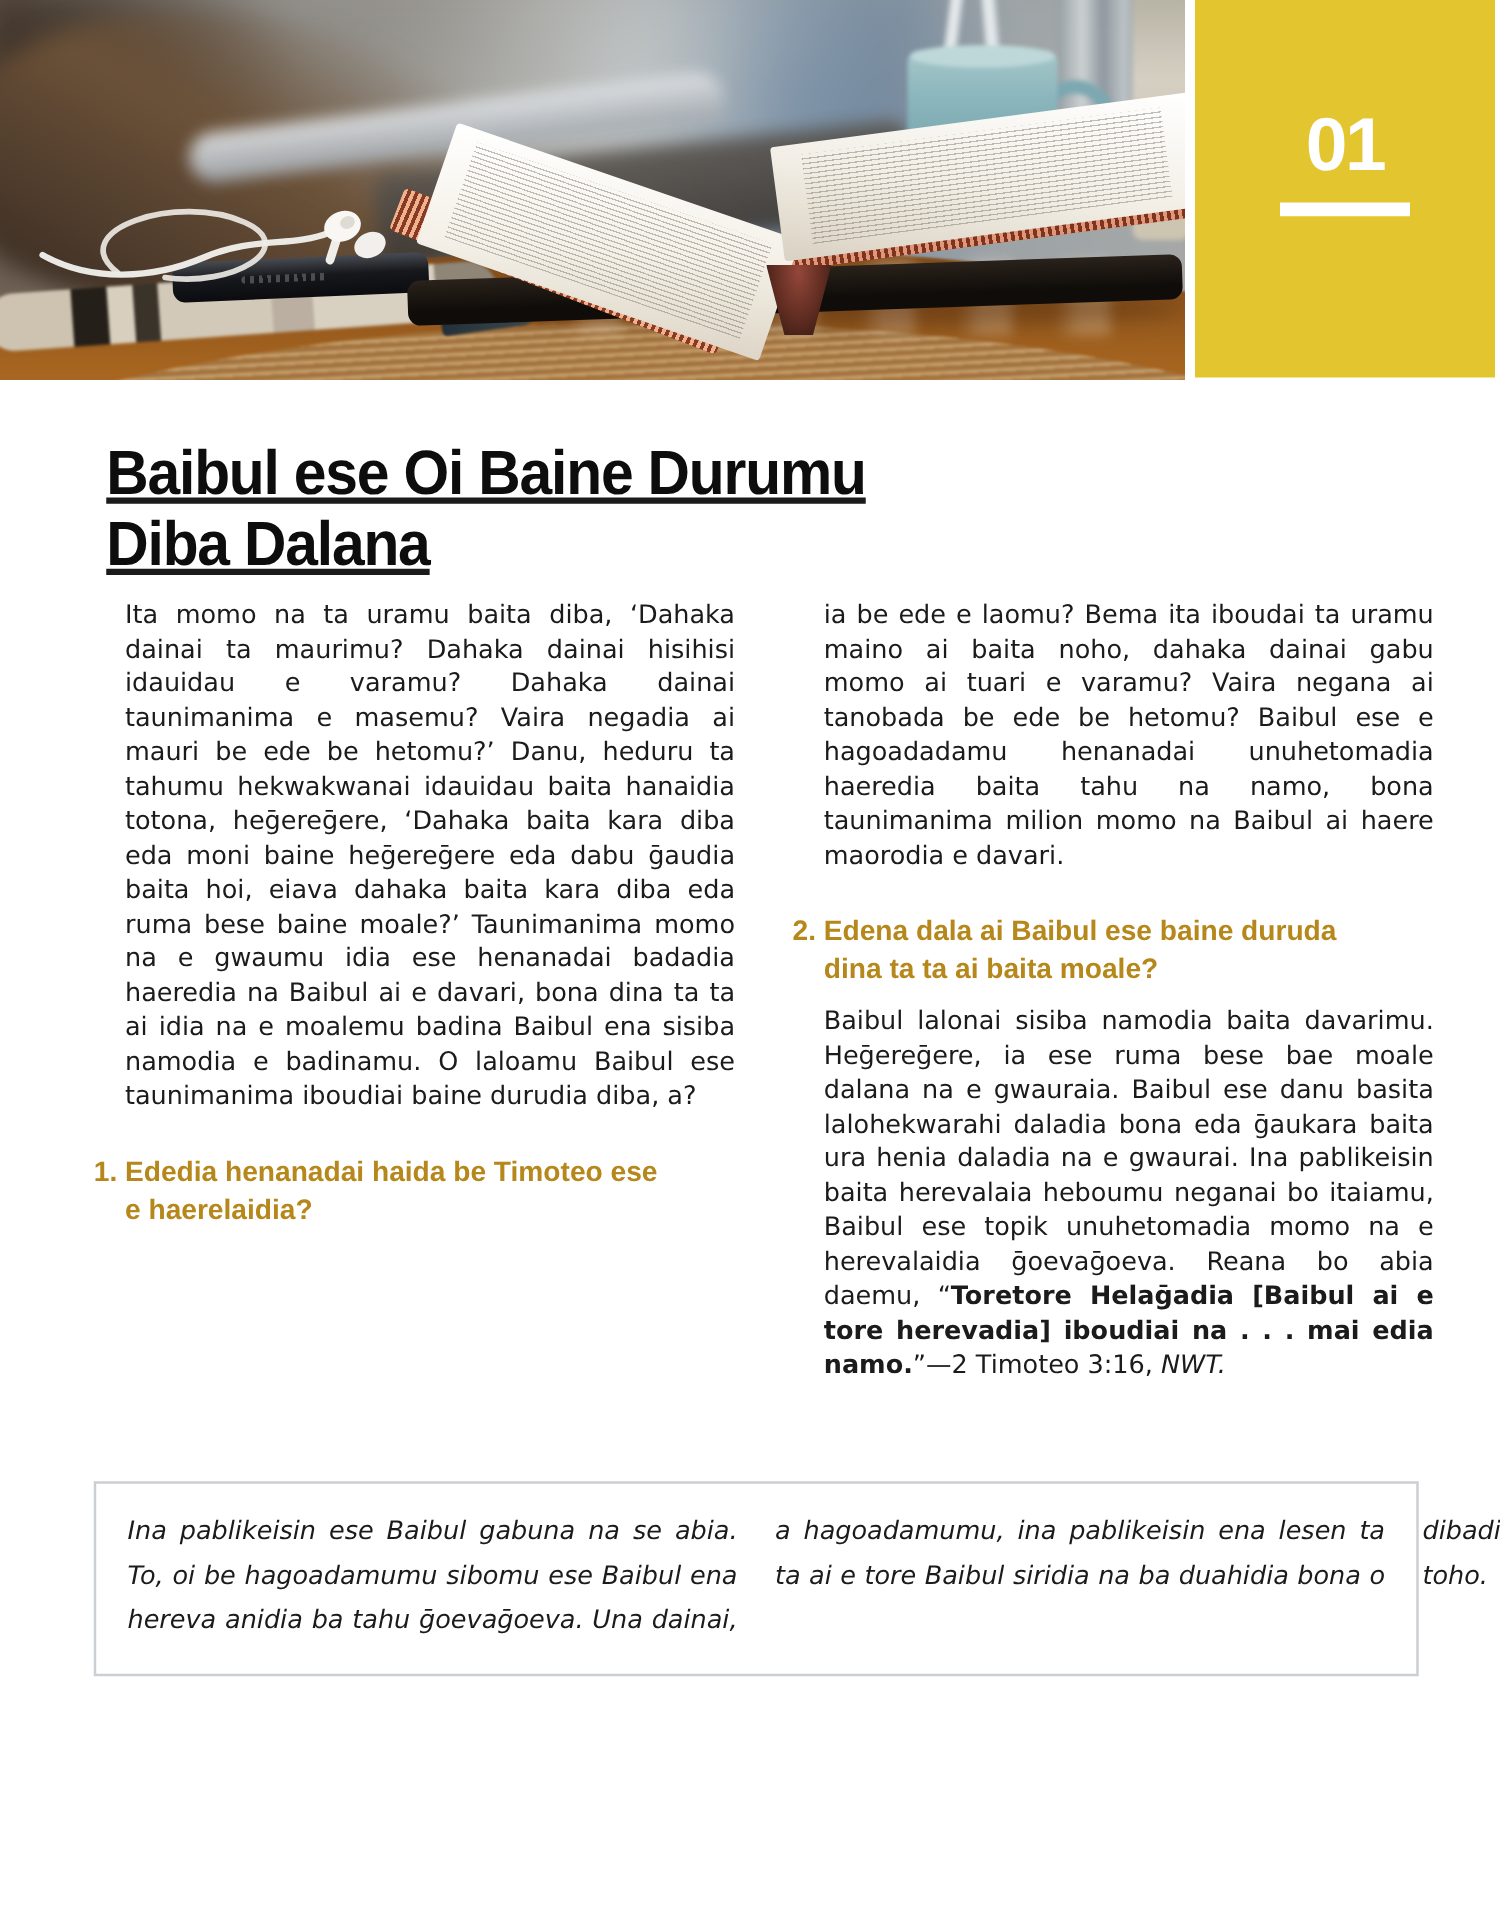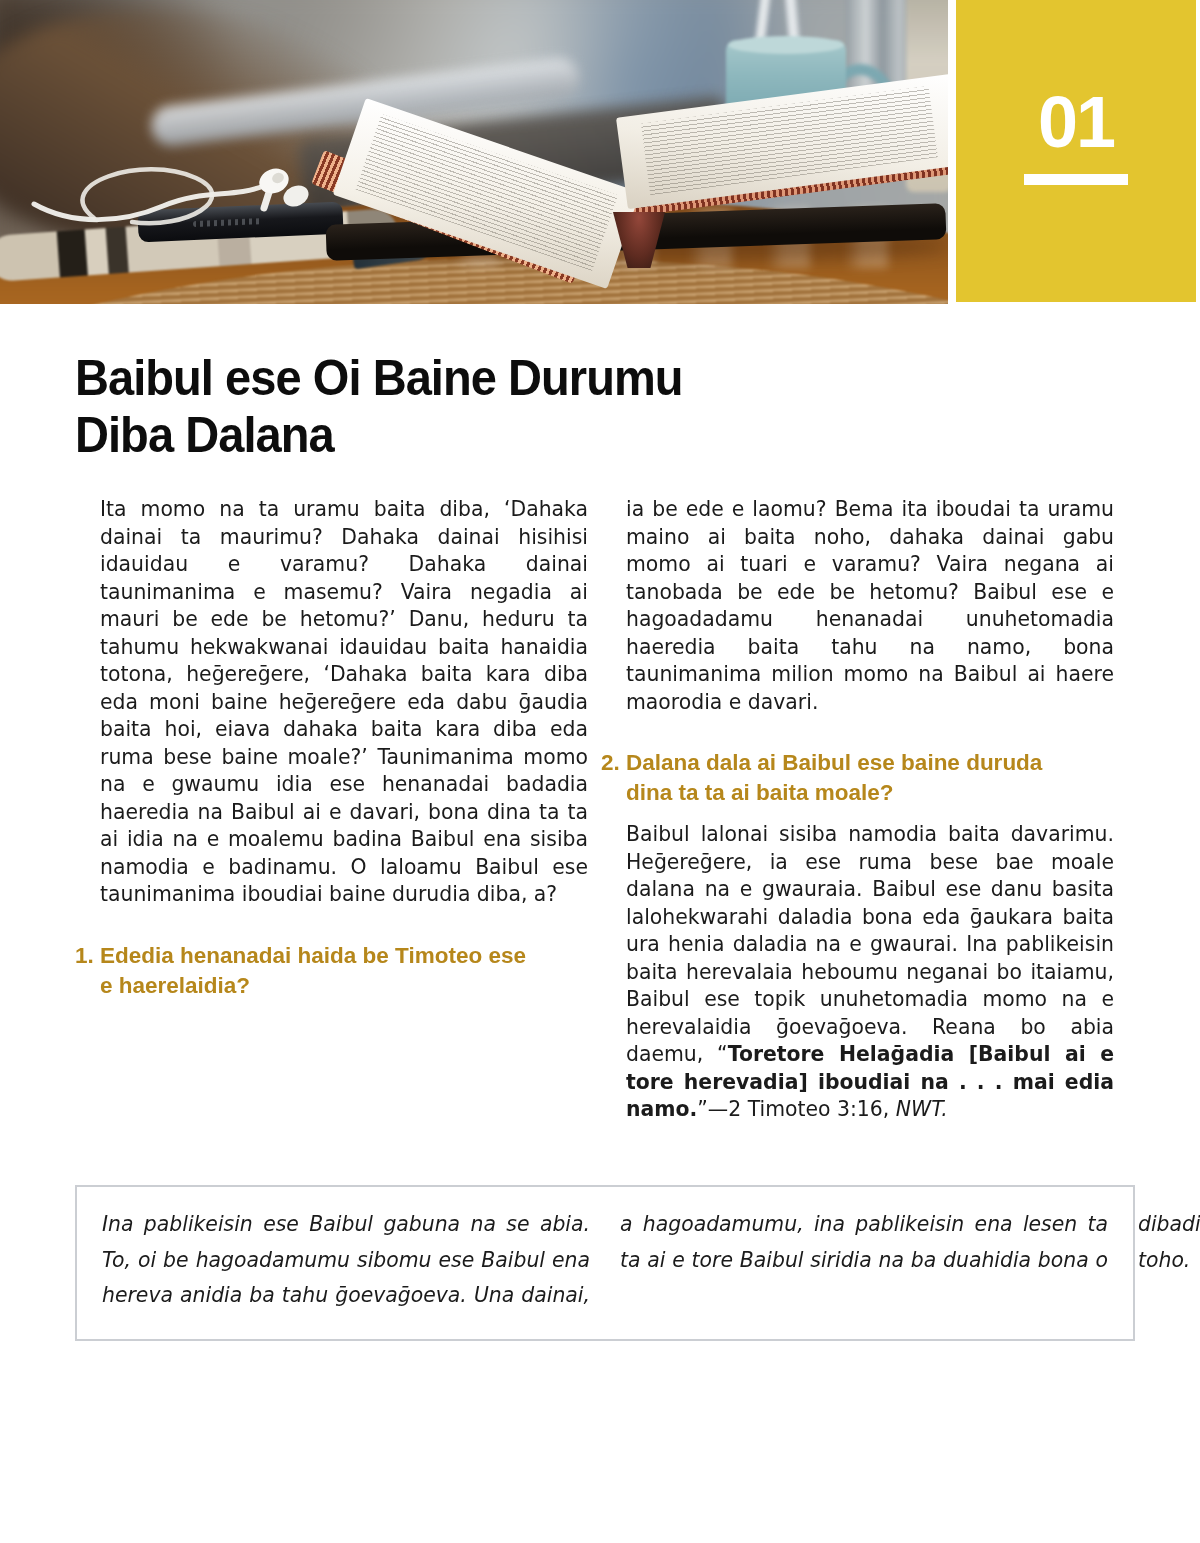--- a/index.html
+++ b/index.html
@@ -63,30 +63,30 @@
   .bk-rpage{left:298px;top:26px;width:338px;height:92px;transform:rotate(-7.5deg);transform-origin:left top;border-radius:3px;
     background:linear-gradient(195deg,#ffffff 0%,#f2eee5 55%,#d9d1c2 100%);}
   .bk-lpage::after,.bk-rpage::after{content:"";position:absolute;left:7%;top:10%;width:86%;height:78%;
     background-image:repeating-linear-gradient(0deg, rgba(95,90,80,.38) 0 1px, transparent 1px 4px);}
   .bk-spine{left:295px;top:120px;width:52px;height:56px;clip-path:polygon(0 0,100% 0,72% 100%,28% 100%);
     background:radial-gradient(ellipse at 50% 10%, #94473a 0%, #5e2b20 55%, #27160f 100%);}
 
   
   .badge{position:absolute;left:956px;top:0;width:240px;height:302px;background:var(--accent-yellow,#e3c52f);}
   .badge-num{margin-top:86px;text-align:center;color:#ffffff;font-family:"Liberation Sans",sans-serif;
-    font-weight:700;font-size:72px;line-height:1;letter-spacing:-2px;}
+    font-weight:700;font-size:60px;line-height:1;letter-spacing:-2px;}
   .badge-rule{width:104px;height:11px;background:#ffffff;margin:16px auto 0;}
 
   
-  .title{position:absolute;left:75px;top:350px;width:940px;}
+  .title{position:absolute;left:85px;top:350px;width:940px;text-decoration:underline;}
   .title-line{font-family:"Liberation Sans",sans-serif;font-weight:700;font-size:50px;line-height:57px;
     letter-spacing:-1px;color:#0d0d0d;transform:scaleX(.94);transform-origin:left top;white-space:nowrap;}
 
   
-  .columns{position:absolute;left:75px;top:496px;width:1060px;display:flex;gap:13px;}
+  .columns{position:absolute;left:75px;top:478px;width:1060px;display:flex;gap:46px;}
   .col{width:513px;flex:0 0 513px;}
   .body-p{margin:0 0 0 25px;text-align:justify;font-size:20.4px;line-height:27.5px;color:#1b1b1b;}
   .body-p b{font-weight:700;}
   .body-p i{font-style:italic;}
   .question{display:flex;margin:32px 0 13px 0;color:var(--question-gold,#b6871b);
     font-family:"Liberation Sans",sans-serif;font-weight:700;font-size:22.5px;line-height:30px;}
   .q-num{flex:0 0 25px;}
   .q-text{flex:1;padding-right:60px;}
 
   
@@ -149,21 +149,21 @@
       <p class="body-p">Ita momo na ta uramu baita diba, ‘Dahaka dainai ta maurimu? Dahaka dainai hisihisi idauidau e varamu? Dahaka dainai taunimanima e masemu? Vaira negadia ai mauri be ede be hetomu?’ Danu, heduru ta tahumu hekwakwanai idauidau baita hanaidia totona, heḡereḡere, ‘Dahaka baita kara diba eda moni baine heḡereḡere eda dabu ḡaudia baita hoi, eiava dahaka baita kara diba eda ruma bese baine moale?’ Taunimanima momo na e gwaumu idia ese henanadai badadia haeredia na Baibul ai e davari, bona dina ta ta ai idia na e moalemu badina Baibul ena sisiba namodia e badinamu. O laloamu Baibul ese taunimanima iboudiai baine durudia diba, a?</p>
       <div class="question">
         <span class="q-num">1.</span>
         <span class="q-text">Ededia henanadai haida be Timoteo ese e haerelaidia?</span>
       </div>
     </div>
     <div class="col">
       <p class="body-p">ia be ede e laomu? Bema ita iboudai ta uramu maino ai baita noho, dahaka dainai gabu momo ai tuari e varamu? Vaira negana ai tanobada be ede be hetomu? Baibul ese e hagoadadamu henanadai unuhetomadia haeredia baita tahu na namo, bona taunimanima milion momo na Baibul ai haere maorodia e davari.</p>
       <div class="question">
         <span class="q-num">2.</span>
-        <span class="q-text">Dalana dala ai Baibul ese baine duruda dina ta ta ai baita moale?</span>
+        <span class="q-text">Edena dala ai Baibul ese baine duruda dina ta ta ai baita moale?</span>
       </div>
       <p class="body-p"><span>Baibul lalonai sisiba namodia baita davarimu. Heḡereḡere, ia ese ruma bese bae moale dalana na e gwauraia. Baibul ese danu basita lalohekwarahi daladia bona eda ḡaukara baita ura henia daladia na e gwaurai. Ina pablikeisin baita herevalaia heboumu neganai bo itaiamu, Baibul ese topik unuhetomadia momo na e herevalaidia ḡoevaḡoeva. Reana bo abia daemu, “</span><b>Toretore Helaḡadia [Baibul ai e tore herevadia] iboudiai na . . . mai edia namo.</b><span>”—2 Timoteo 3:16, </span><i>NWT.</i></p>
     </div>
   </div>
 
   <div class="footnote">
     <p class="footnote-text">Ina pablikeisin ese Baibul gabuna na se abia. To, oi be hagoadamumu sibomu ese Baibul ena hereva anidia ba tahu ḡoevaḡoeva. Una dainai, a hagoadamumu, ina pablikeisin ena lesen ta ta ai e tore Baibul siridia na ba duahidia bona o dibadiamu ḡaudia ida ba ha heḡereḡeredia toho.</p>
   </div>
 
 </div>

